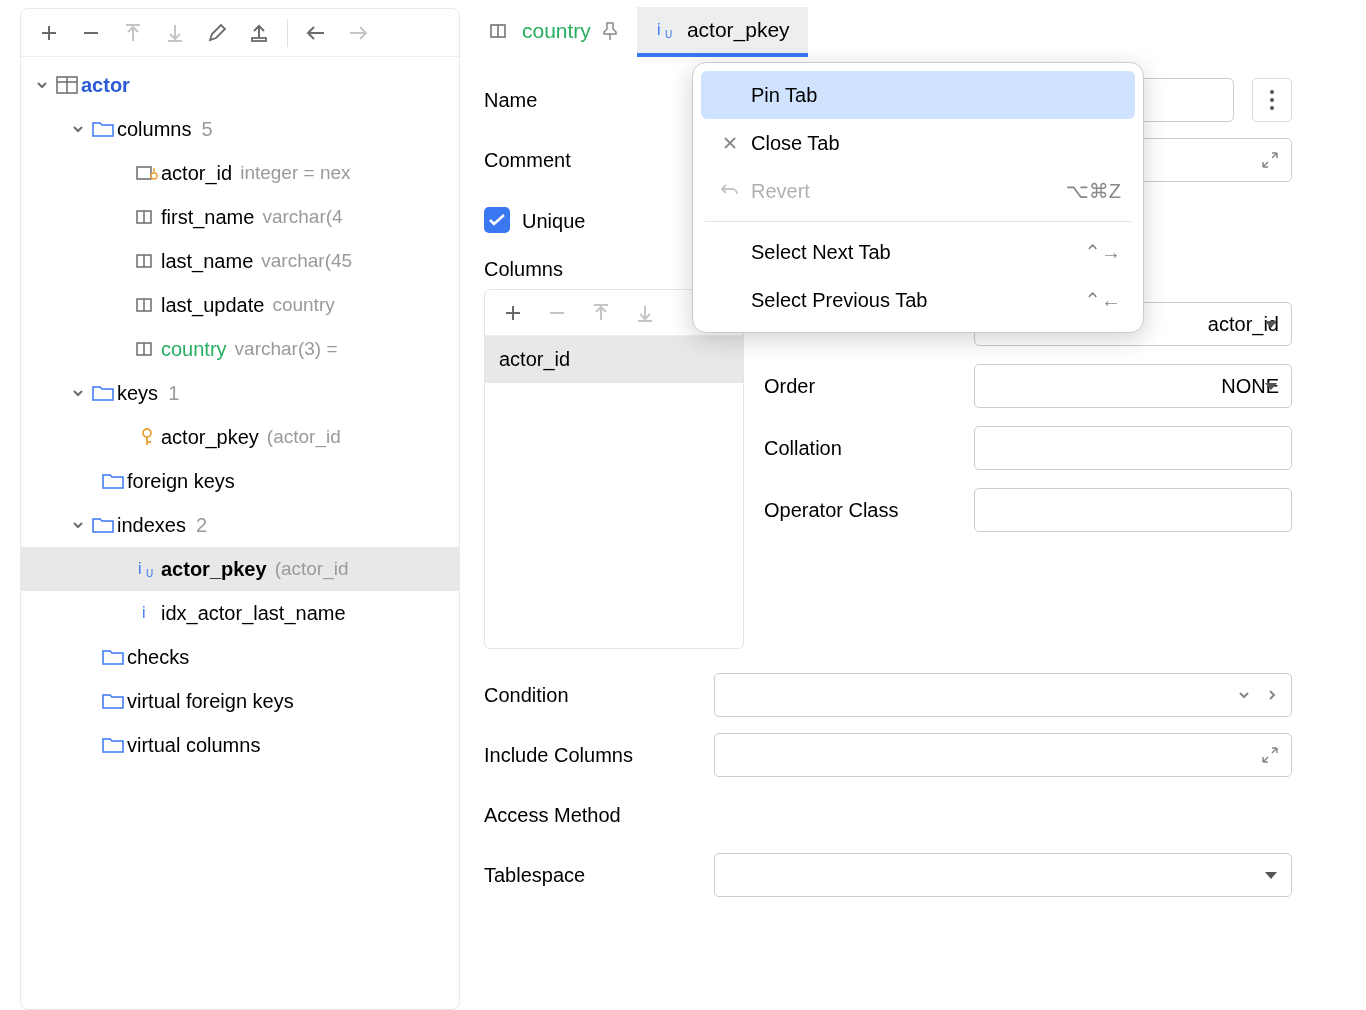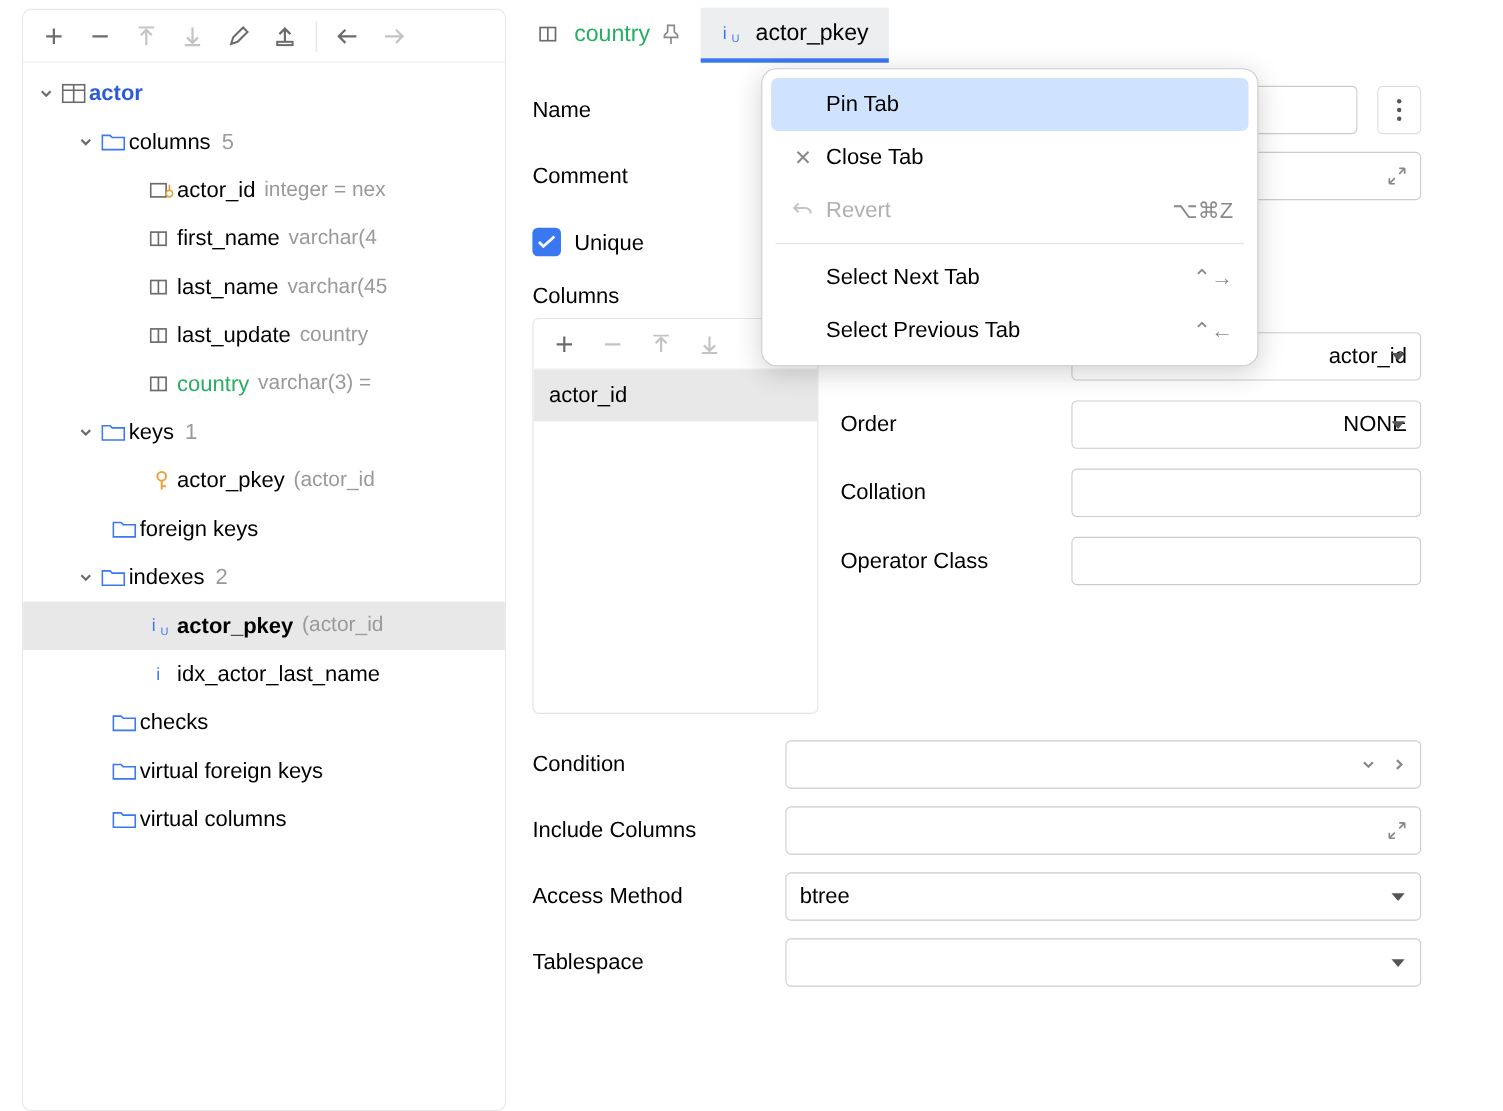--- a/index.html
+++ b/index.html
@@ -438,23 +438,20 @@
         <div class="form-input">
             <span class="expand">
               <svg width="18" height="18" viewBox="0 0 18 18">
                 <path d="M2 16L7 11M2 16v-5M2 16h5M16 2l-5 5M16 2v5M16 2h-5" stroke="#888" stroke-width="1.5" fill="none"></path>
               </svg>
             </span>
           </div>
       </div>
       <div class="form-row">
         <div class="form-label">Access Method</div>
-        <div class="form-input select">
-            <span>btree</span>
-          </div>
       </div>
       <div class="form-row">
         <div class="form-label">Tablespace</div>
         <div class="form-input select"></div>
       </div>
     </div>
   </div>
 </div>
 
 <div class="context-menu">

